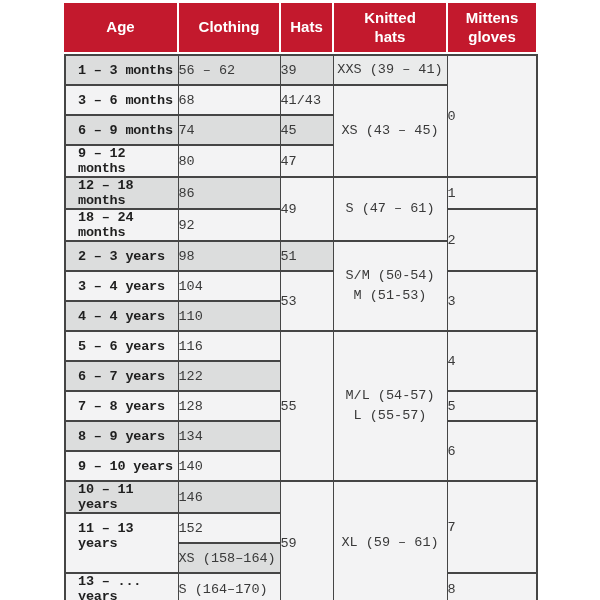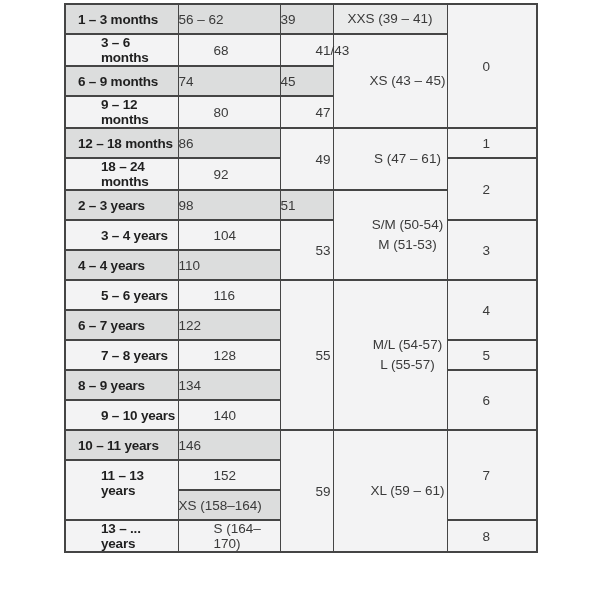--- a/index.html
+++ b/index.html
@@ -43,21 +43,21 @@
     border-collapse: collapse;
     table-layout: fixed;
     width: 472px;
     border: 2px solid var(--border, #454545);
   }
   col.c-age { width: 113px; }
   col.c-clothing { width: 102px; }
   col.c-hats { width: 53px; }
   col.c-knit { width: 114px; }
   col.c-mitt { width: 90px; }
-  tr { height: 30px; }
+  tr { height: 30px; font-family: Liberation Mono, monospace; }
   td {
     border: 1px solid var(--border, #454545);
     border-top-width: 2px;
     border-bottom-width: 2px;
     padding: 0;
     vertical-align: middle;
     font-size: 13.5px;
     color: var(--text, #3a3a3a);
   }
   td.age {
@@ -70,29 +70,38 @@
   }
   td.num { text-align: left; }
   td.knit { text-align: center; }
   .kblock {
     display: inline-block;
     text-align: center;
     white-space: pre-line;
     line-height: 1.45;
   }
   td.g { background: var(--row-gray, #dcdddd); }
-  td.w { background: var(--row-light, #f3f3f4); padding-left: 35px; }
+  td.w { background: var(--row-light, #f3f3f4); }
   td.m { background: var(--row-mid, #eaebeb); }
   td.top { vertical-align: top; padding-top: 7px; margin-left: 32px; }
 </style>
 </head>
 <body>
 
 <div class="size-chart">
 
+  <div class="thead">
+    <div class="th">Age</div>
+    <div class="th">Clothing</div>
+    <div class="th">Hats</div>
+    <div class="th">Knitted
+hats</div>
+    <div class="th">Mittens
+gloves</div>
+  </div>
 
   <table class="body-table">
     <colgroup>
       <col class="c-age">
         <col class="c-clothing">
         <col class="c-hats">
         <col class="c-knit">
         <col class="c-mitt">
     </colgroup>
     <tbody>

